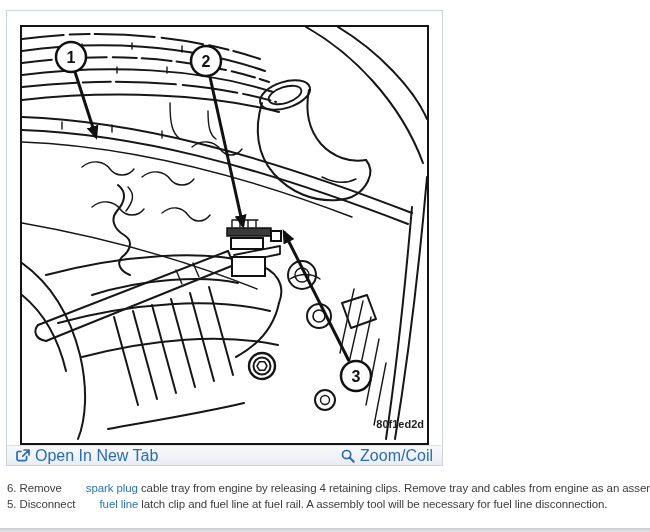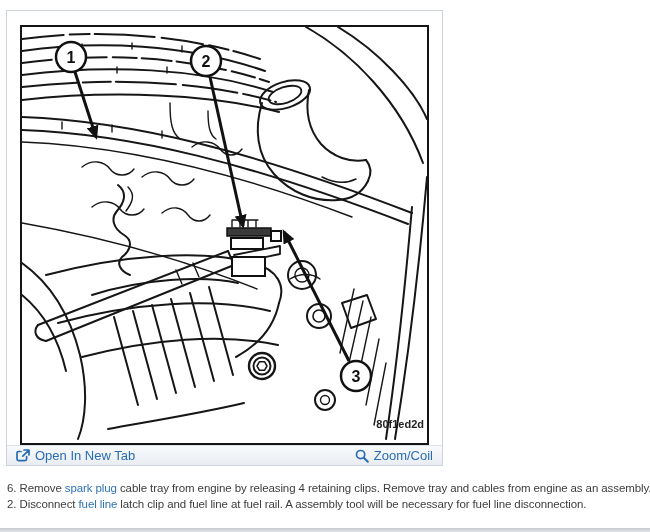--- a/index.html
+++ b/index.html
@@ -8,25 +8,25 @@
   .figure-panel{position:absolute;left:6px;top:10px;width:437px;height:456px;
         border:1px solid #ccd3dd;background:#fff;box-sizing:border-box;}
   .figure-frame{position:absolute;left:13px;top:14px;width:409px;height:420px;
         border:2px solid #151515;box-sizing:border-box;background:#fff;}
   .figure-frame svg{display:block;}
   .panel-footer{position:absolute;left:0;right:0;bottom:0;height:20px;
         background:linear-gradient(#f8fafc,#e9edf2);border-top:1px solid #dde2e9;
         display:flex;align-items:center;justify-content:space-between;
         padding:0 9px;box-sizing:border-box;}
   .footer-link{display:flex;align-items:center;gap:5px;color:#2a6cb4;
-        font-size:13px;text-decoration:none;cursor:pointer;line-height:1;}
+        font-size:16px;text-decoration:none;cursor:pointer;line-height:1;}
   .footer-link svg{flex:0 0 auto;}
   .instructions{position:absolute;left:7px;top:481px;font-size:11.5px;
         line-height:15.6px;color:#3d3d3d;white-space:nowrap;letter-spacing:-0.1px;}
-  .inline-link{color:#2e72b8;cursor:pointer;text-decoration:none;}
+  .inline-link{color:#2e72b8;cursor:pointer;text-decoration:none;margin-left:21px;}
   .bottom-bar{position:absolute;left:0;top:528px;width:650px;height:4px;
         background:linear-gradient(#c6cacf,#e3e5e8);}
   .sketch{stroke:#161616;fill:none;stroke-width:2;stroke-linecap:round;stroke-linejoin:round;}
   .thin{stroke-width:1.4;}
   .callout-circle{fill:#ffffff;stroke:#111;stroke-width:2.5;}
   .callout-num{font-family:"Liberation Sans",sans-serif;font-size:16px;font-weight:bold;fill:#111;}
   .fig-code{font-family:"Liberation Sans",sans-serif;font-size:11px;font-weight:bold;fill:#222;}
   .arrow{stroke:#111;stroke-width:3;fill:none;stroke-linecap:butt;}
 </style>
 </head>
@@ -193,17 +193,17 @@
           <circle cx="5.6" cy="5.6" r="4.1" fill="none" stroke="#2a6cb4" stroke-width="1.7"></circle>
           <line x1="8.8" y1="8.8" x2="12.8" y2="12.8" stroke="#2a6cb4" stroke-width="2" stroke-linecap="round"></line>
         </svg>
         <span>Zoom/Coil</span>
       </a>
     </div>
   </div>
 
   <div class="instructions">
     <div class="line"><span>6. Remove </span><a class="inline-link">spark plug</a><span> cable tray from engine by releasing 4 retaining clips. Remove tray and cables from engine as an assembly.</span></div>
-    <div class="line"><span>2. Disconnect </span><a class="inline-link">fuel line</a><span> latch clip and fuel line at fuel rail. A assembly tool will be necessary for fuel line disconnection.</span></div>
+    <div class="line"><span>5. Disconnect </span><a class="inline-link">fuel line</a><span> latch clip and fuel line at fuel rail. A assembly tool will be necessary for fuel line disconnection.</span></div>
   </div>
 
   <div class="bottom-bar"></div>
 </div>
 
 </body></html>

